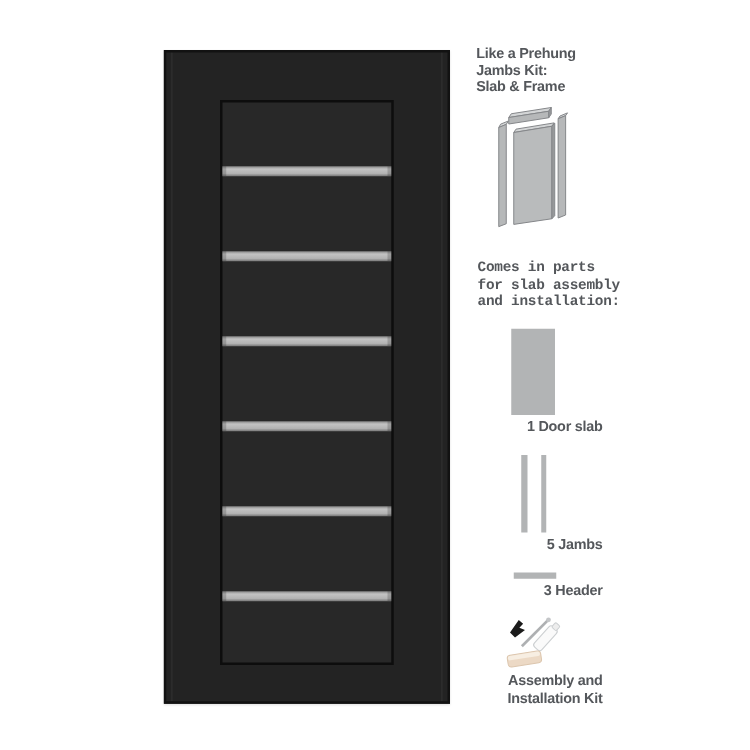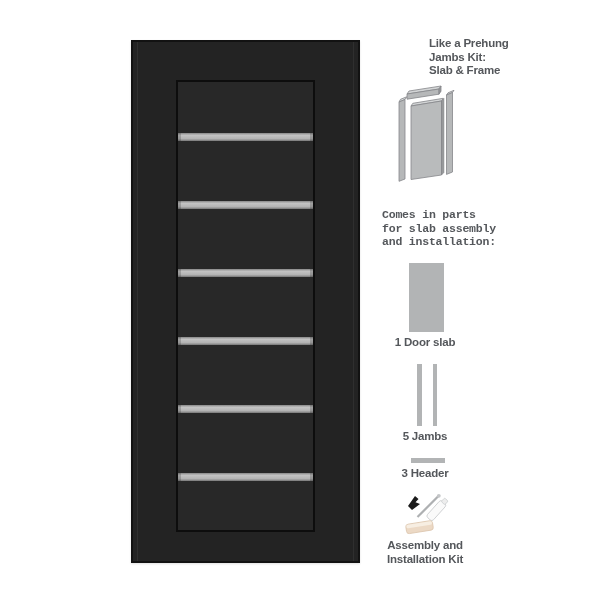--- a/index.html
+++ b/index.html
@@ -31,23 +31,23 @@
     box-shadow: inset 3px 0 0 rgba(0,0,0,0.18), inset -3px 0 0 rgba(0,0,0,0.18);
   }
   .i0{top:93px;} .i1{top:161px;} .i2{top:229px;}
   .i3{top:297px;} .i4{top:365px;} .i5{top:433px;}
 
   
   .txt{
     color:#54575b;font-size:11.5px;font-weight:700;line-height:13.5px;
     letter-spacing:-0.2px;position:absolute;
   }
-  .heading1{left:381px;top:37px;margin-left:48px;}
+  .heading1{left:381px;top:37px;}
   .heading2{left:382px;top:208px;font-family:Liberation Mono, monospace;}
-  .centered{left:379px;width:92px;text-align:center;}
+  .centered{left:390px;width:92px;text-align:right;}
   .lbl-slab{top:336px;}
   .lbl-jambs{top:430px;}
   .lbl-header{top:467px;}
   .lbl-kit{top:539px;}
 
   .iso-svg{position:absolute;left:394px;top:82px;}
   .kit-svg{position:absolute;left:402px;top:491px;}
 
   .slab-swatch{
     position:absolute;left:409px;top:263px;width:35px;height:69px;

